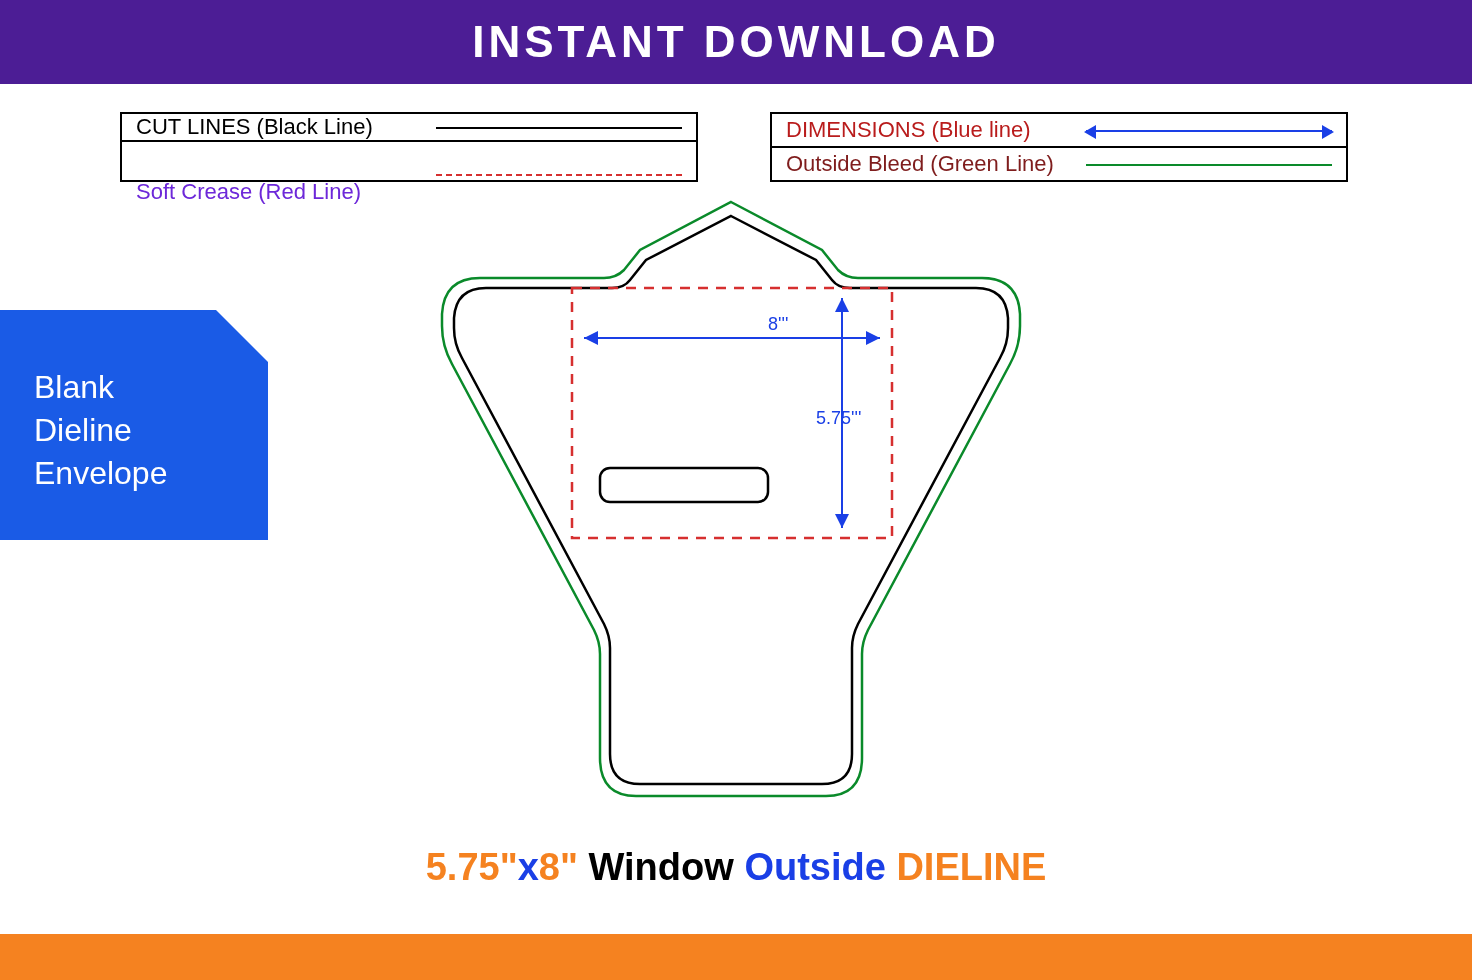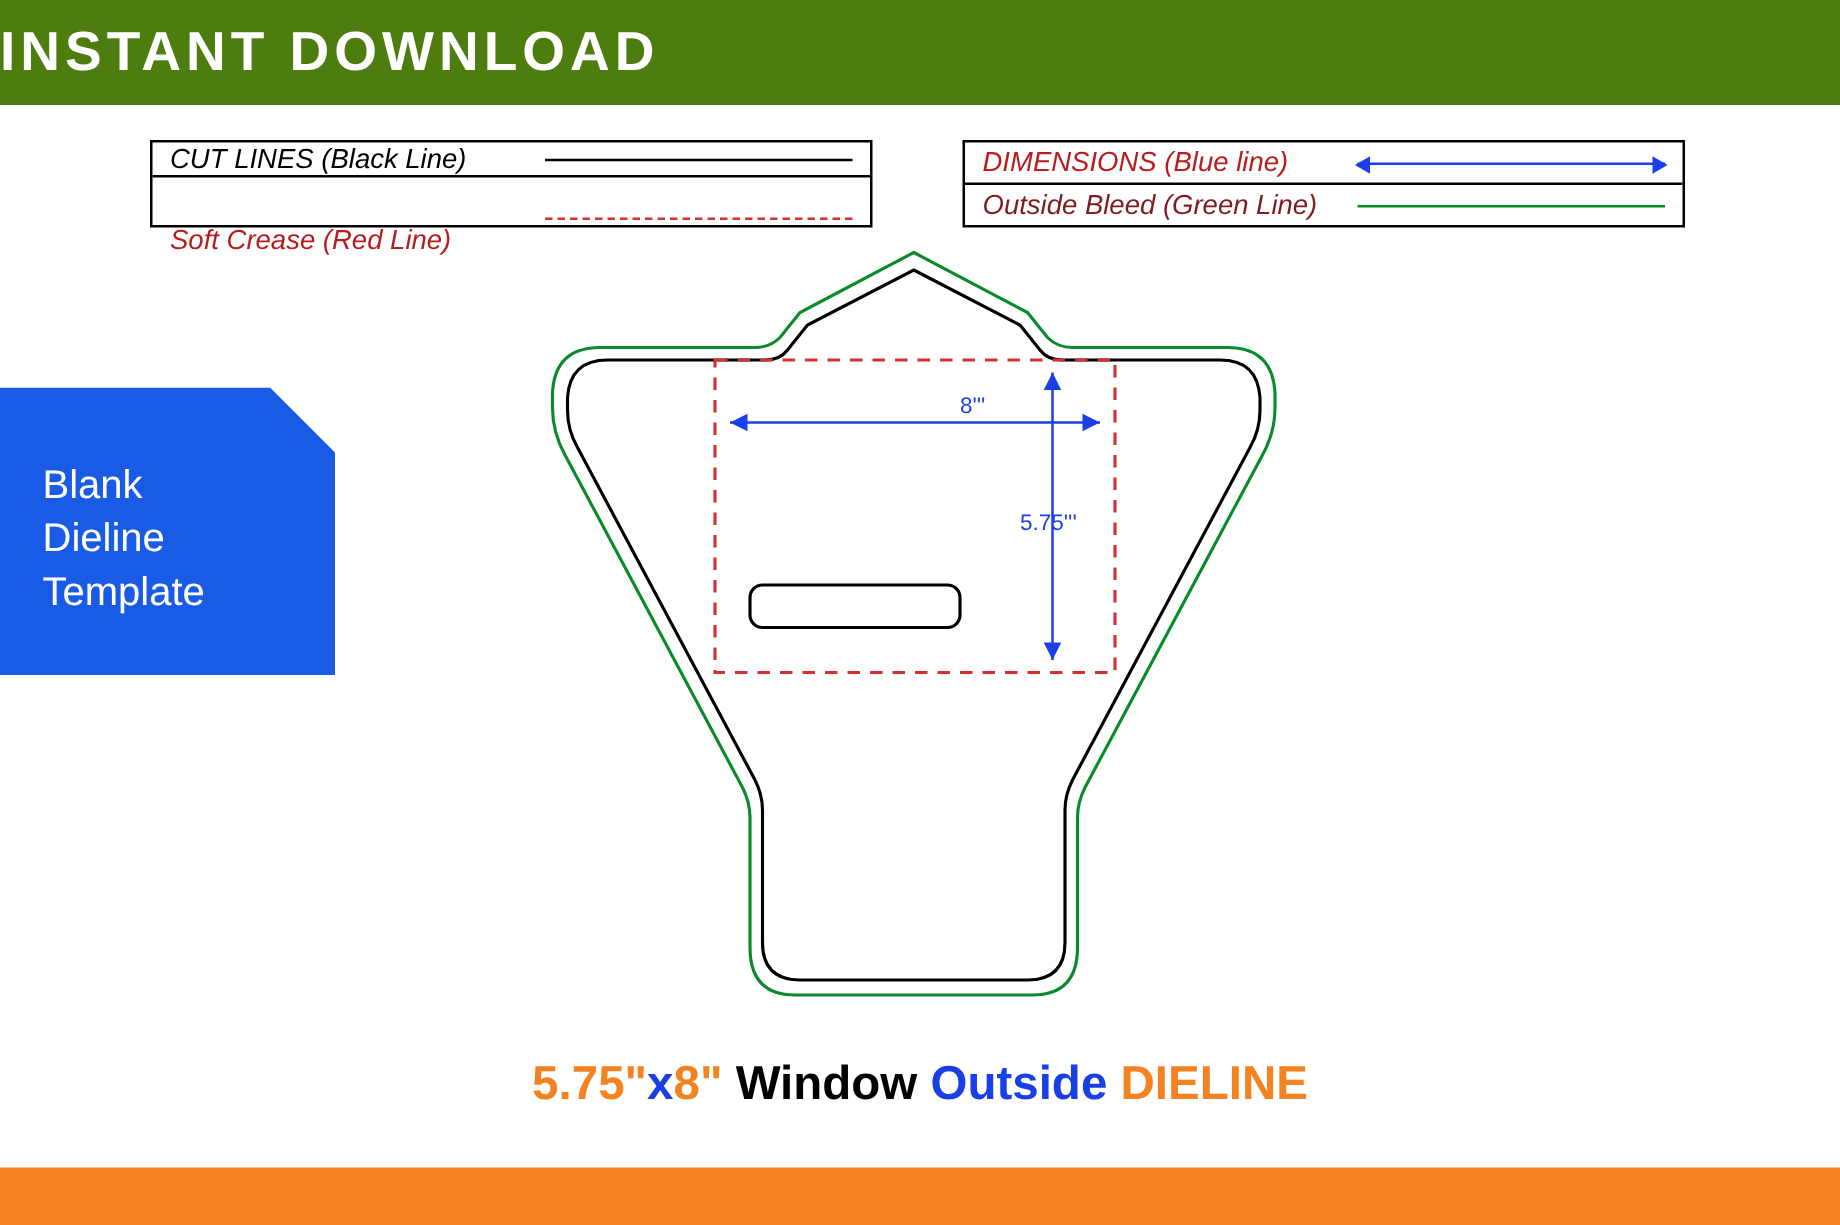--- a/index.html
+++ b/index.html
@@ -1,27 +1,27 @@
 <!DOCTYPE html>
 <html><head>
 <meta charset="utf-8">
 <style>
   * { box-sizing: border-box; margin: 0; padding: 0; }
   body { width: 1472px; height: 980px; font-family: Arial, Helvetica, sans-serif; background: #fff; position: relative; overflow: hidden; }
-  .band-top { width: 1472px; height: 84px; background: #4d7c0f; display: flex; align-items: center; justify-content: flex-start; }
+  .band-top { width: 1472px; height: 84px; background: #4c1d95; display: flex; align-items: center; justify-content: center; }
   .band-top-text { color: #fff; font-size: 44px; font-weight: 700; letter-spacing: 4px; }
   .band-bottom { position: absolute; left: 0; bottom: 0; width: 1472px; height: 46px; background: #f58220; }
-  .legend-row { position: absolute; top: 112px; left: 120px; width: 1228px; height: 70px; display: flex; gap: 72px; font-style: italic; }
+  .legend-row { position: absolute; top: 112px; left: 120px; width: 1228px; height: 70px; display: flex; gap: 72px; }
   .legend-box { flex: 1; border: 2px solid #000; display: flex; flex-direction: column; }
   .legend-cell { flex: 1; display: flex; align-items: center; padding: 0 14px; font-size: 22px; font-weight: 500; }
   .legend-cell .lbl { flex: 0 0 300px; }
   .legend-cell .samp { flex: 1; position: relative; height: 20px; }
   .legend-box .legend-cell:first-child { border-bottom: 2px solid #000; }
   .c-black { color: #000; }
-  .c-red { color: #b91c1c; margin-top: 37px; }
+  .c-red { color: #6d28d9; margin-top: 37px; }
   .c-blue { color: #b91c1c; }
   .c-green { color: #7f1d1d; }
   .line-solid-black { border-top: 2.5px solid #000; position: absolute; left: 0; right: 0; top: 50%; }
   .line-dash-red { border-top: 2.5px dashed #d62f2f; position: absolute; left: 0; right: 0; top: 50%; }
   .line-solid-green { border-top: 2.5px solid #0a8a2a; position: absolute; left: 0; right: 0; top: 50%; }
   .arrow-blue { position: absolute; left: 0; right: 0; top: 50%; border-top: 2.5px solid #1a3fe6; }
   .arrow-blue::before, .arrow-blue::after { content: ""; position: absolute; top: -7px; width: 0; height: 0; border-top: 7px solid transparent; border-bottom: 7px solid transparent; }
   .arrow-blue::before { left: -2px; border-right: 12px solid #1a3fe6; }
   .arrow-blue::after  { right: -2px; border-left: 12px solid #1a3fe6; }
   .side-badge { position: absolute; left: 0; top: 310px; width: 268px; height: 230px; color: #fff; }
@@ -72,21 +72,21 @@
   </div>
 </div>
 
 <div class="side-badge">
   <svg viewBox="0 0 268 230">
     <polygon points="0,0 216,0 268,52 268,230 0,230" fill="#1a5be6"></polygon>
   </svg>
   <div class="side-badge-text">
     <div>Blank</div>
     <div>Dieline</div>
-    <div>Template</div>
+    <div>Envelope</div>
   </div>
 </div>
 
 <div class="diagram">
   <svg viewBox="0 0 622 608" width="622" height="608">
 
     <path d="M311 4
              L402 52
              L418 72   Q426 80 438 80
              L562 80   Q598 80 600 116

